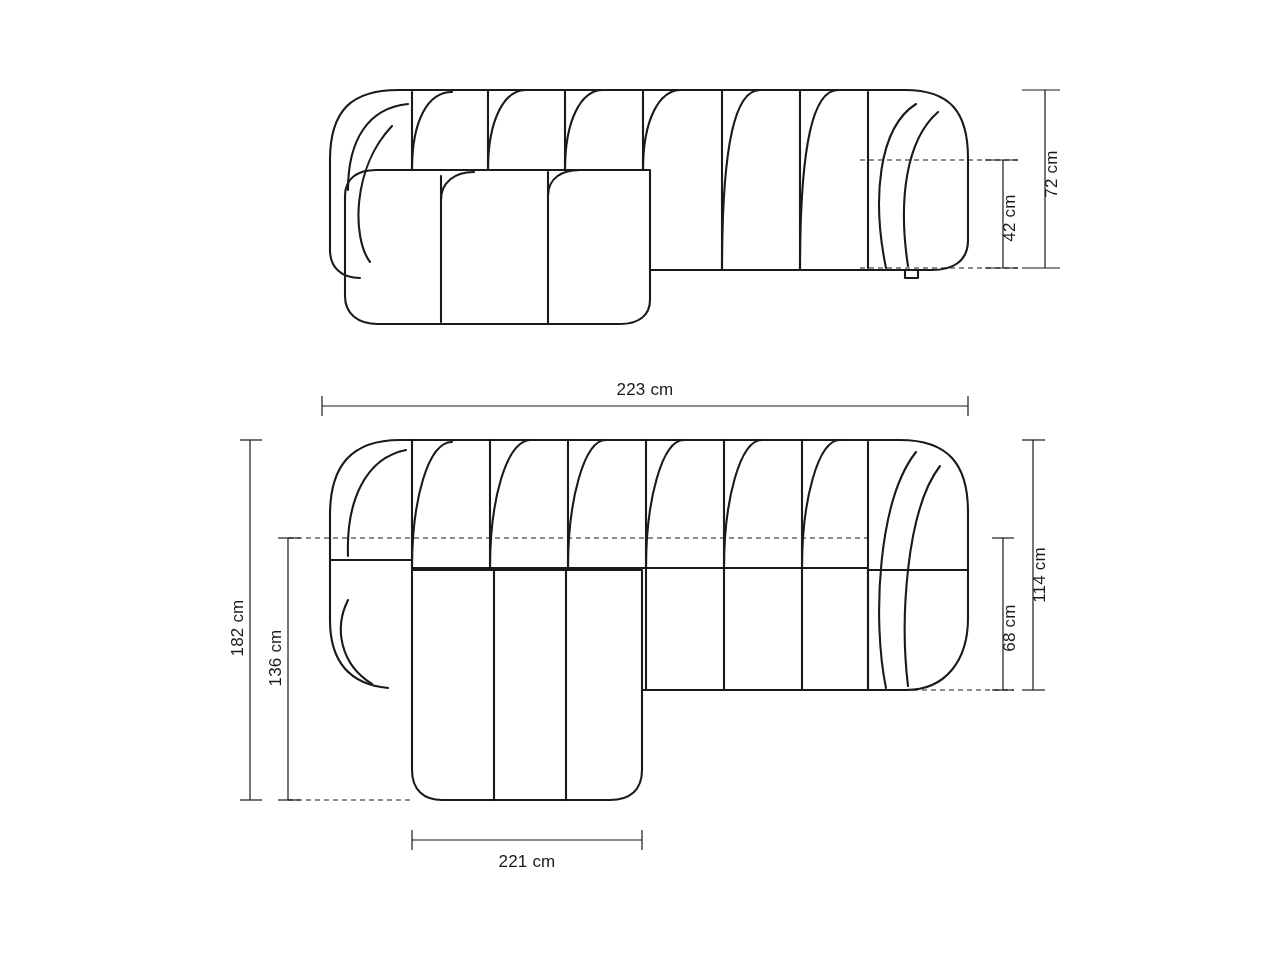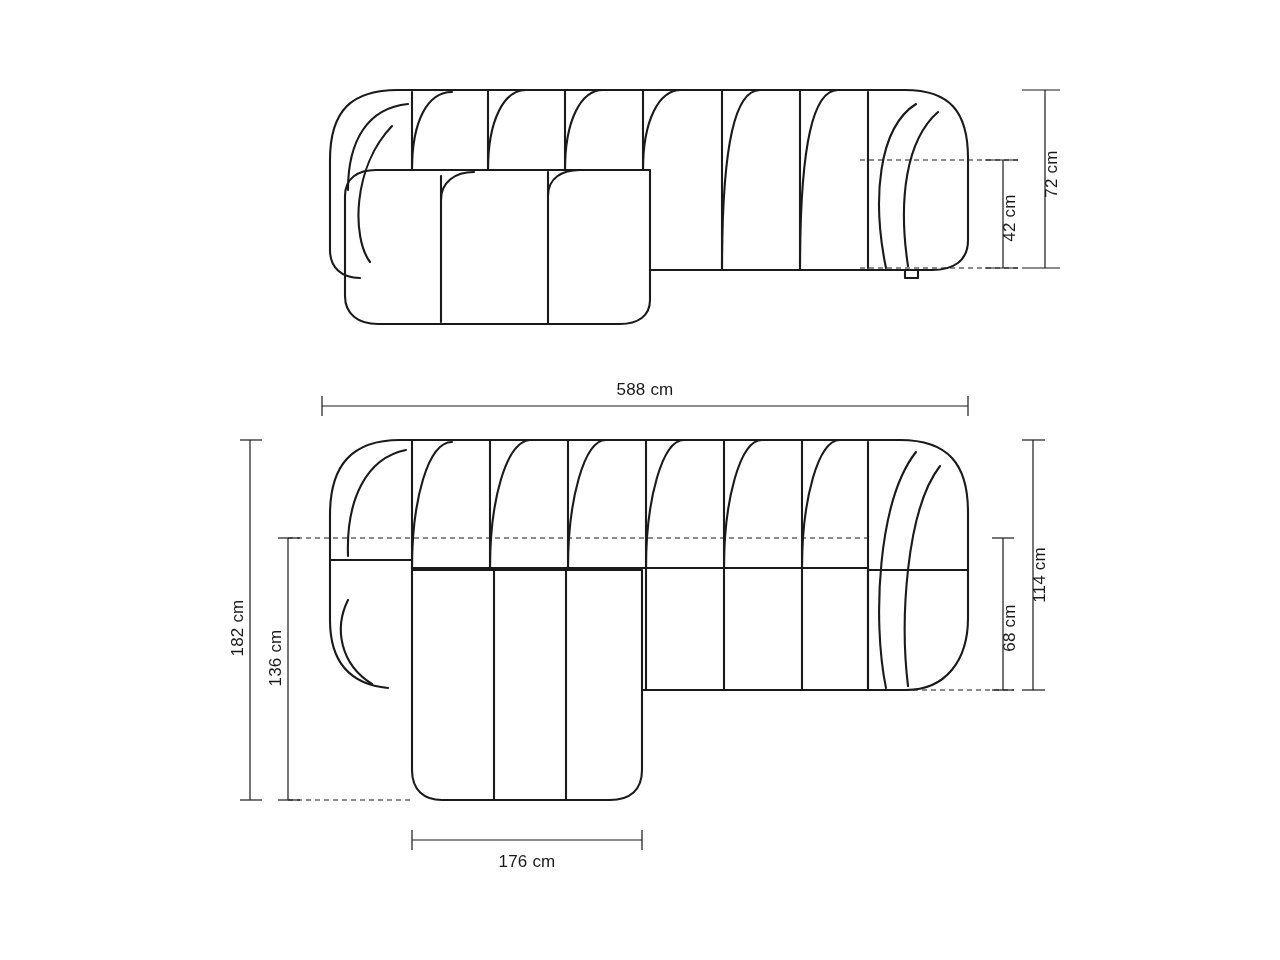--- a/index.html
+++ b/index.html
@@ -192,25 +192,25 @@
       <line x1="412" y1="840" x2="642" y2="840"></line>
       <line x1="412" y1="830" x2="412" y2="850"></line>
       <line x1="642" y1="830" x2="642" y2="850"></line>
     </g>
   </svg>
 
   <div class="dim-label rot-left" style="left:1052px; top:164px; width:80px; text-align:center; margin-left:-40px;">72 cm</div>
 
   <div class="dim-label rot-left" style="left:1010px; top:208px; width:80px; text-align:center; margin-left:-40px;">42 cm</div>
 
-  <div class="dim-label" style="left:645px; top:380px; transform:translateX(-50%);">588 cm</div>
+  <div class="dim-label" style="left:645px; top:380px; transform:translateX(-50%);">223 cm</div>
 
   <div class="dim-label rot-left" style="left:238px; top:618px; width:90px; text-align:center; margin-left:-45px;">182 cm</div>
 
   <div class="dim-label rot-left" style="left:276px; top:648px; width:90px; text-align:center; margin-left:-45px;">136 cm</div>
 
   <div class="dim-label rot-left" style="left:1040px; top:565px; width:90px; text-align:center; margin-left:-45px;">114 cm</div>
 
   <div class="dim-label rot-left" style="left:1010px; top:618px; width:80px; text-align:center; margin-left:-40px;">68 cm</div>
 
-  <div class="dim-label" style="left:527px; top:852px; transform:translateX(-50%);">176 cm</div>
+  <div class="dim-label" style="left:527px; top:852px; transform:translateX(-50%);">221 cm</div>
 
 </div>
 
 </body></html>

